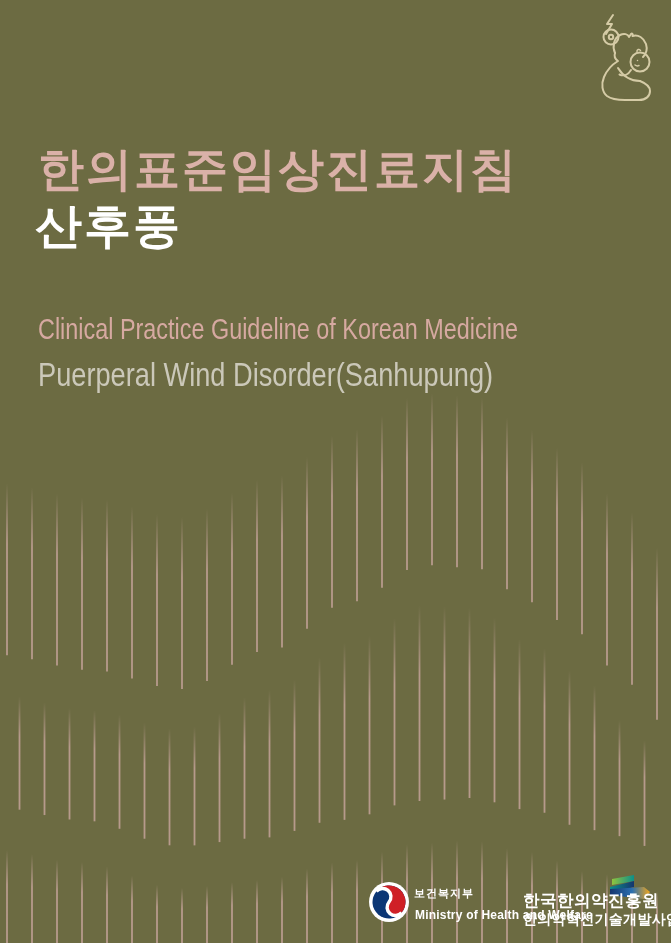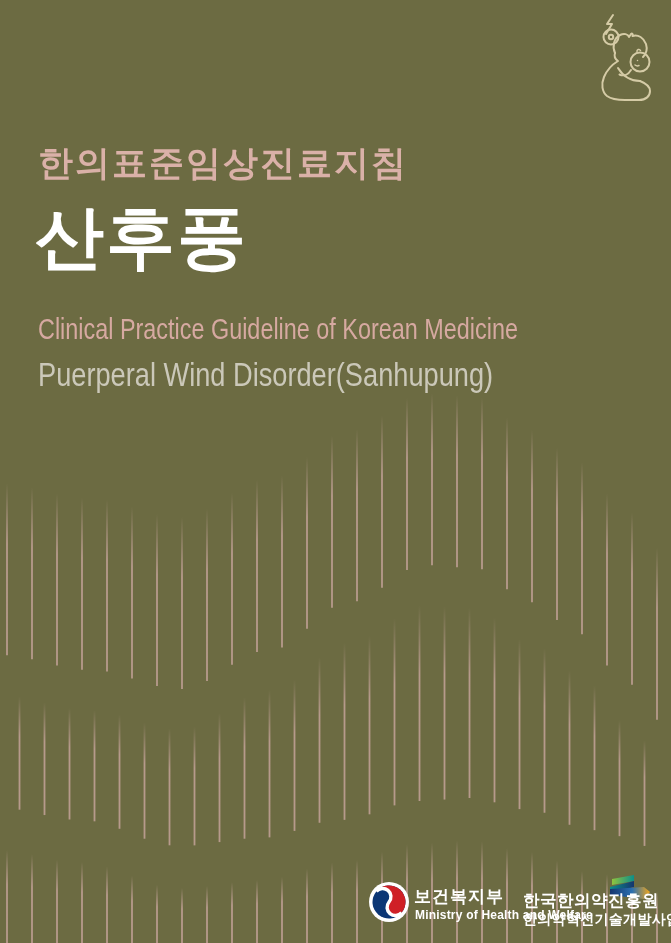--- a/index.html
+++ b/index.html
@@ -5,42 +5,42 @@
   html,body{margin:0;padding:0;}
   body{
     width:671px;height:943px;position:relative;overflow:hidden;
     background:#6c6b42;
     font-family:"Liberation Sans", sans-serif;
   }
   #wave-pattern{position:absolute;left:0;top:0;width:671px;height:943px;}
   .abs{position:absolute;}
   .series-title{
     left:38px;top:144px;
-    font-size:35px;font-weight:600;letter-spacing:2px;
+    font-size:46px;font-weight:600;letter-spacing:2px;
     color:#dab1a8;line-height:1.1;white-space:nowrap;
   }
   .main-title{
     left:35px;top:200px;
-    font-size:69px;font-weight:800;letter-spacing:2px;
+    font-size:47px;font-weight:800;letter-spacing:2px;
     color:#ffffff;line-height:1.1;white-space:nowrap;
   }
   .eng1{
     left:38px;top:312px;
     font-size:30px;font-weight:400;color:#d6a9a1;
     transform:scaleX(.78);transform-origin:left top;
     line-height:1.1;white-space:nowrap;
   }
   .eng2{
     left:38px;top:356px;
     font-size:34px;font-weight:400;color:#cbc8b9;
     transform:scaleX(.80);transform-origin:left top;
     line-height:1.1;white-space:nowrap;
   }
   .footer-text{color:#ffffff;white-space:nowrap;line-height:1;}
-  .mohw-name{left:414px;top:888px;font-size:17px;font-weight:700;letter-spacing:1px;}
+  .mohw-name{left:414px;top:888px;font-size:11px;font-weight:700;letter-spacing:1px;}
   .mohw-en{left:415px;top:909px;font-size:12px;font-weight:600;letter-spacing:.2px;}
   .nikom-name{left:523px;top:892px;font-size:16.5px;font-weight:800;letter-spacing:.5px;text-align:right;}
   .nikom-sub{left:523px;top:912px;font-size:14px;font-weight:700;letter-spacing:.3px;}
 </style>
 </head>
 <body>
 
 <svg id="wave-pattern" viewBox="0 0 671 943" xmlns="http://www.w3.org/2000/svg">
     <defs>
       <linearGradient id="lg1" gradientUnits="userSpaceOnUse" x1="7" y1="483.22278205293003" x2="7" y2="655.22278205293">

